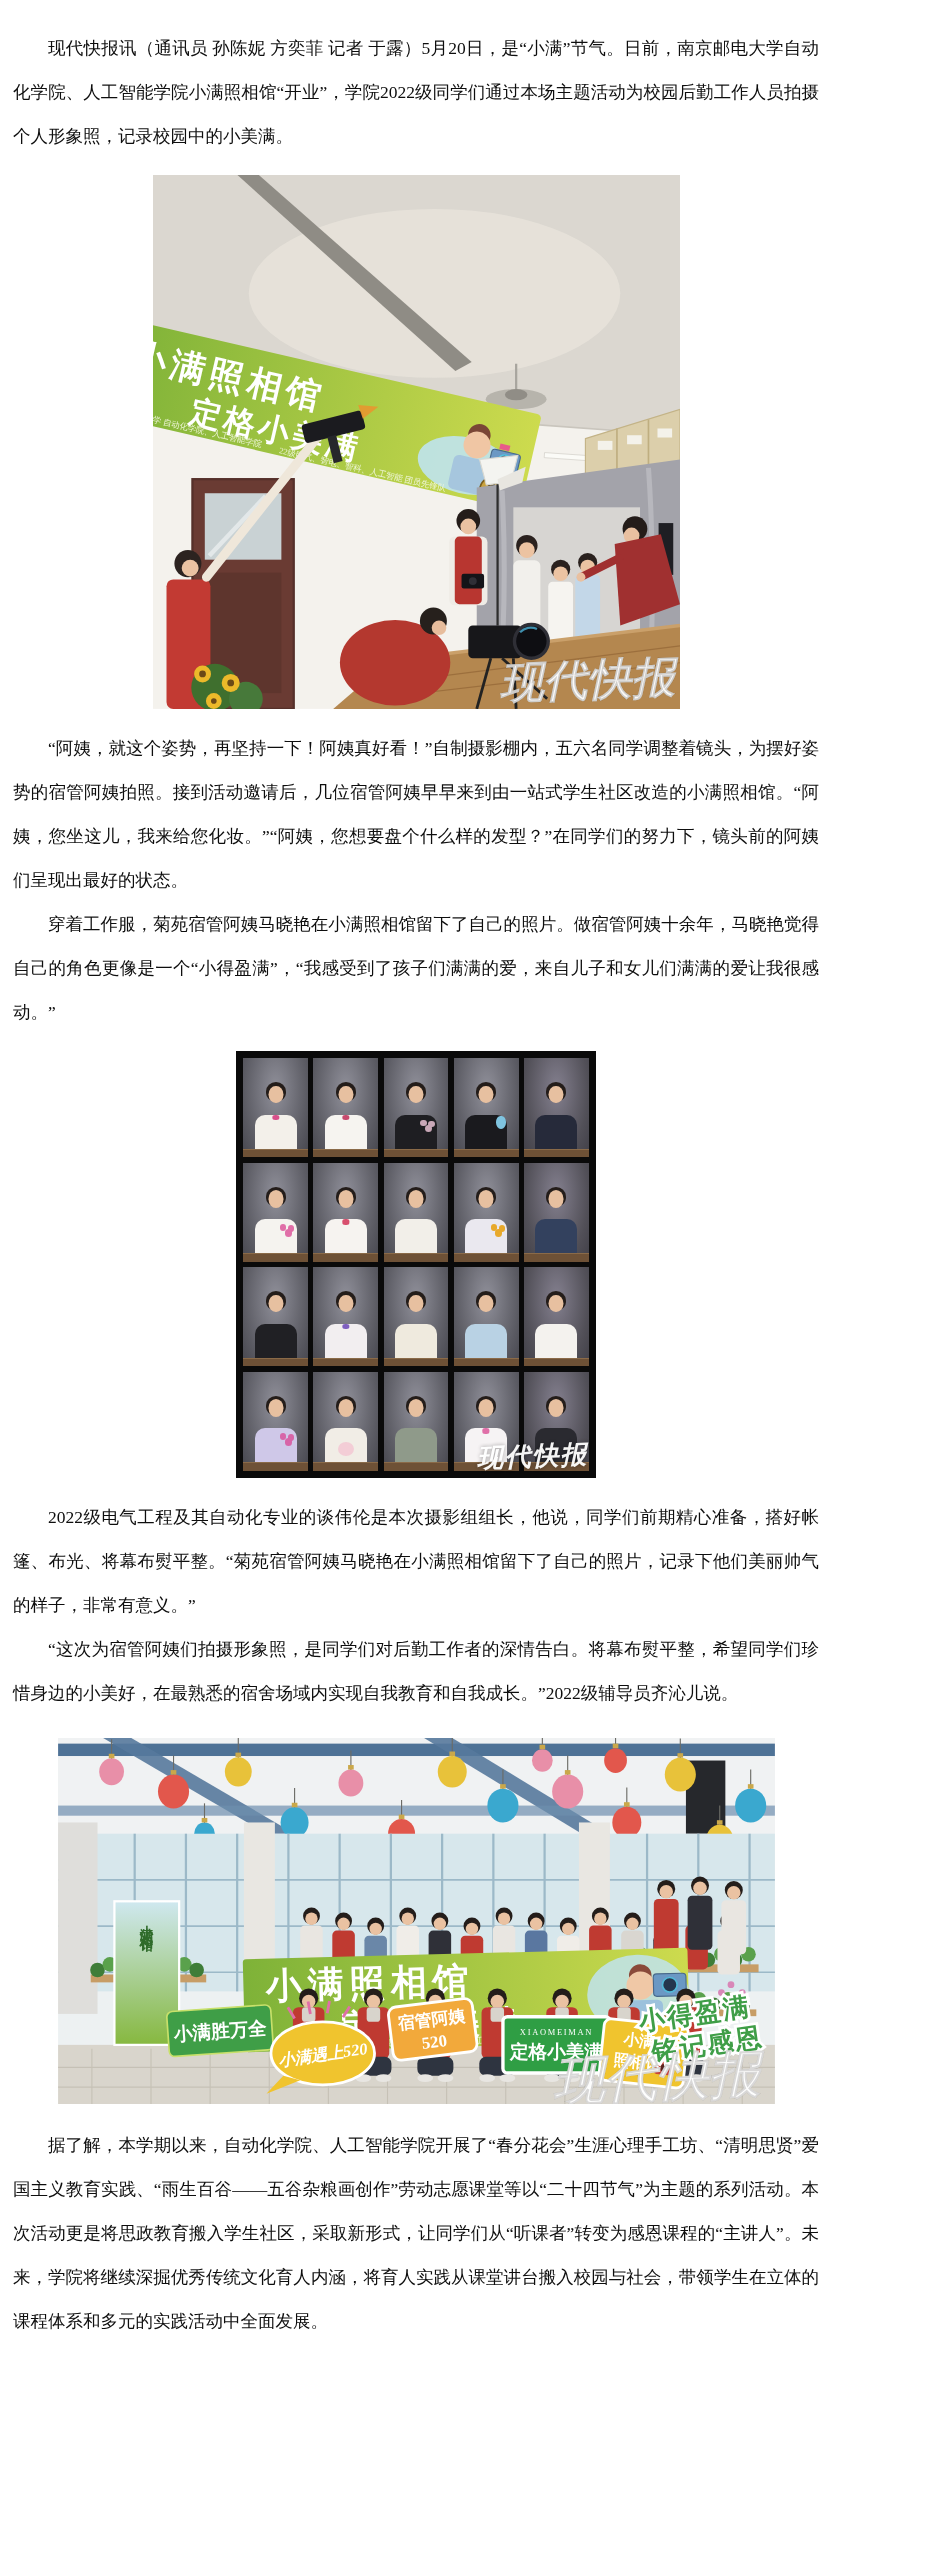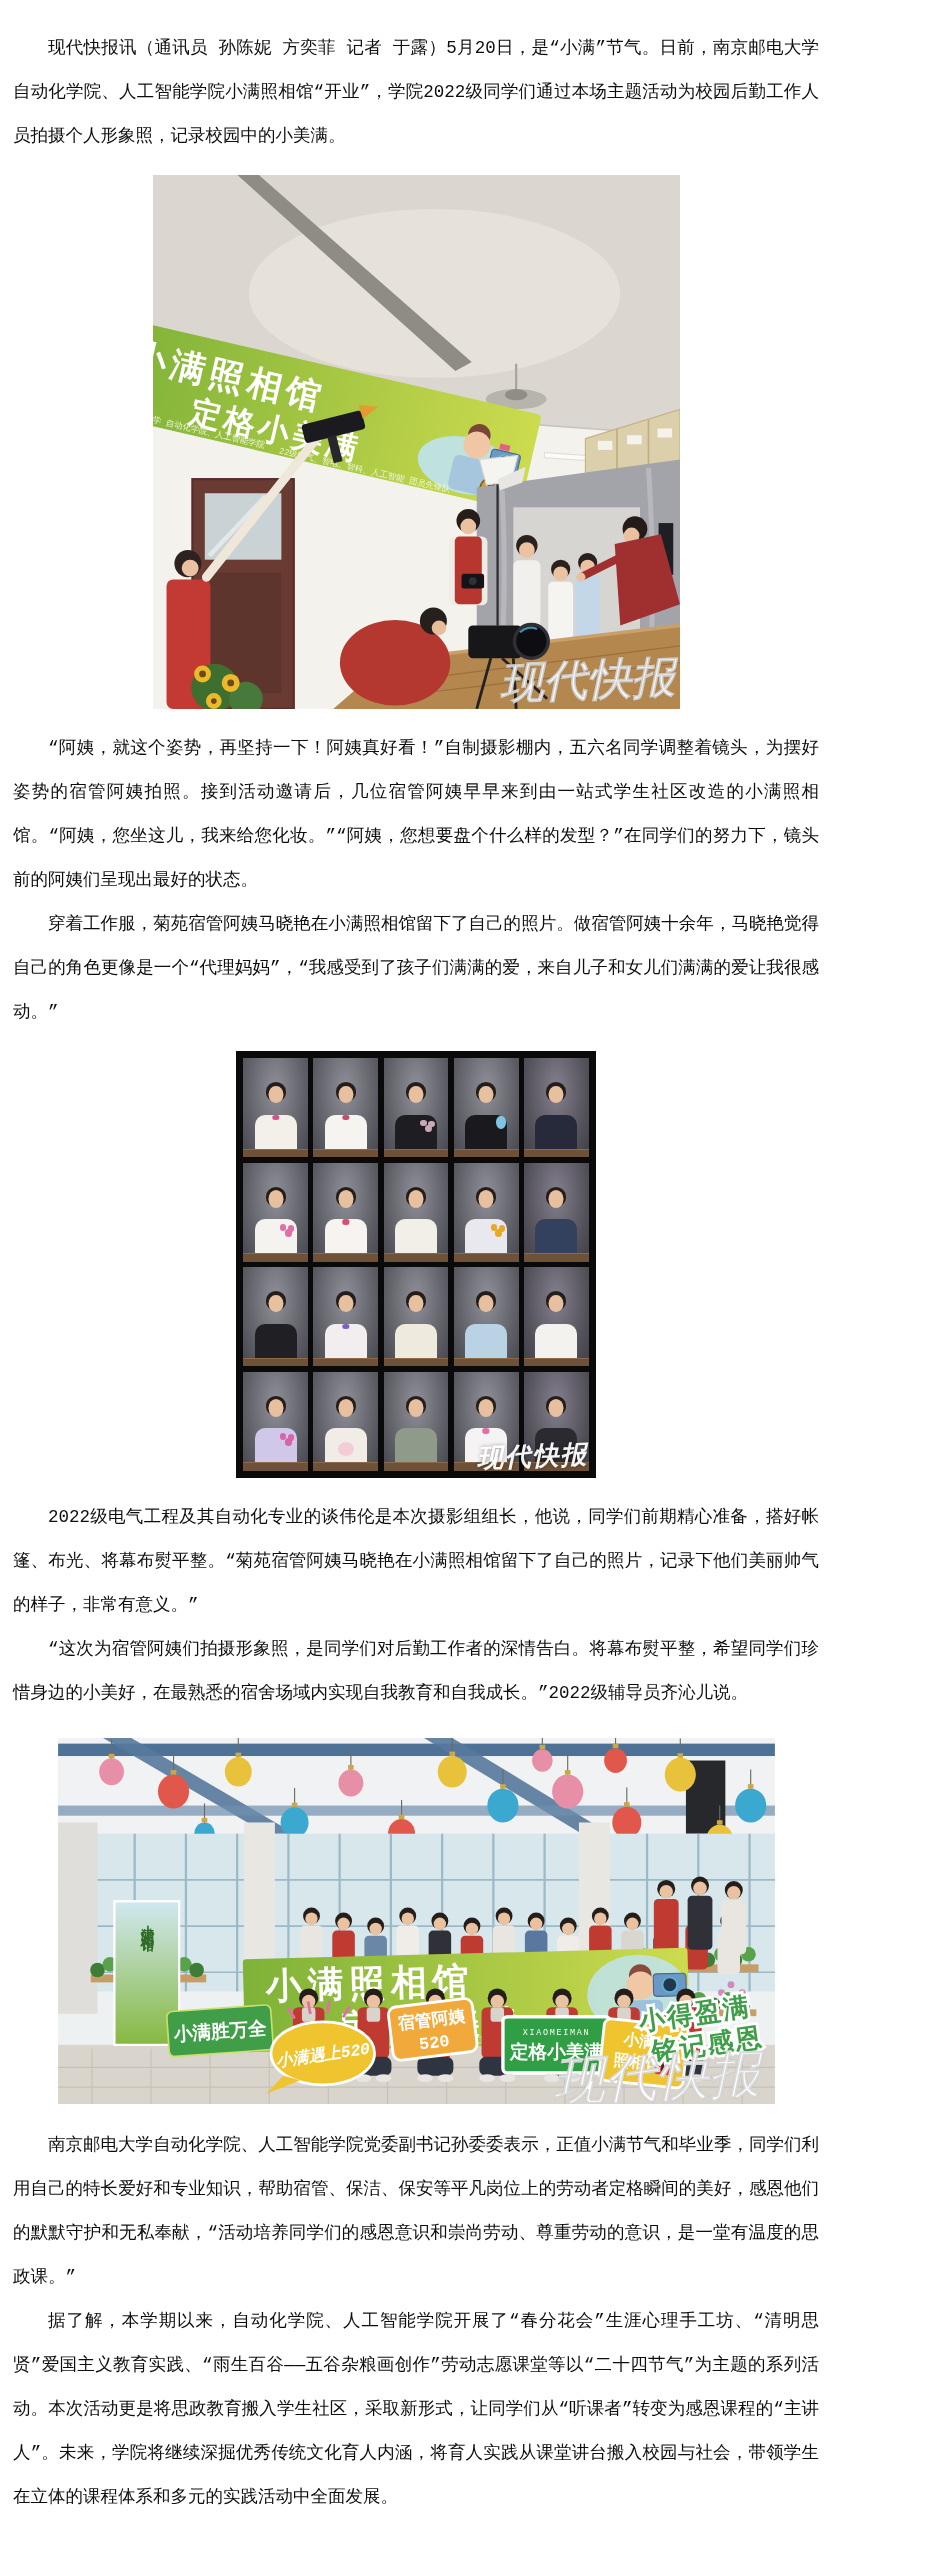--- a/index.html
+++ b/index.html
@@ -1,16 +1,16 @@
 <!DOCTYPE html>
 <html style="font-size:9px"><head>
 <meta charset="utf-8">
 <style>
   html,body{margin:0;padding:0;background:#ffffff;}
-  .page{width:832px;background:#fff;font-family:Liberation Mono, monospace;color:#0e0e0e;padding:26px 0 45px;box-sizing:border-box;}
+  .page{width:832px;background:#fff;font-family:Liberation Serif, serif;color:#0e0e0e;padding:26px 0 45px;box-sizing:border-box;}
   .article p{width:806px;margin:0 auto;font-size:17.5px;line-height:44px;text-align:justify;text-indent:2em;color:#0e0e0e;}
   figure{margin:17px auto;position:relative;padding:0;}
   .fig1{width:527px;height:534px;}
   .fig3{width:717px;height:366px;margin:22.5px auto 19px;}
   svg{display:block;}
   
   .fig2{width:360px;height:427px;background:#0a0a0a;padding:7.3px;box-sizing:border-box;}
   .pg-grid{display:grid;width:100%;height:100%;grid-template-columns:repeat(5,1fr);grid-template-rows:repeat(4,1fr);gap:5.6px;}
   .cell{position:relative;overflow:hidden;background:radial-gradient(ellipse at 50% 32%,#90909a 0%,#5c5c64 68%,#46464e 100%);}
   .cell:nth-child(5n){background:radial-gradient(ellipse at 50% 32%,#84808f 0%,#525058 68%,#403f47 100%);}
@@ -155,21 +155,21 @@
           <circle cx="138" cy="902" r="6" fill="#6b4a17"></circle>
           <circle cx="108" cy="934" r="14" fill="#ecb92a"></circle>
           <circle cx="108" cy="934" r="5" fill="#6b4a17"></circle>
         </g>
 
         <text x="928" y="918" text-anchor="end" font-size="78" font-weight="bold" font-style="italic" fill="#ffffff" opacity="0.96" stroke="rgba(0,0,0,0.18)" stroke-width="1" transform="rotate(-2 928 918)">现代快报</text>
       </svg>
     </figure>
 
     <p>“阿姨，就这个姿势，再坚持一下！阿姨真好看！”自制摄影棚内，五六名同学调整着镜头，为摆好姿势的宿管阿姨拍照。接到活动邀请后，几位宿管阿姨早早来到由一站式学生社区改造的小满照相馆。“阿姨，您坐这儿，我来给您化妆。”“阿姨，您想要盘个什么样的发型？”在同学们的努力下，镜头前的阿姨们呈现出最好的状态。</p>
-    <p>穿着工作服，菊苑宿管阿姨马晓艳在小满照相馆留下了自己的照片。做宿管阿姨十余年，马晓艳觉得自己的角色更像是一个“代理妈妈”，“我感受到了孩子们满满的爱，来自儿子和女儿们满满的爱让我很感动。”</p>
+    <p>穿着工作服，菊苑宿管阿姨马晓艳在小满照相馆留下了自己的照片。做宿管阿姨十余年，马晓艳觉得自己的角色更像是一个“小得盈满”，“我感受到了孩子们满满的爱，来自儿子和女儿们满满的爱让我很感动。”</p>
 
     <figure class="fig2">
       <div class="pg-grid">
           <div class="cell">
             <div class="pg-hair"></div>
             <div class="pg-head"></div>
             <div class="pg-body" style="background: rgb(243, 240, 234);"></div>
             <div class="pg-table"></div>
             <div class="pg-prop bow" style="background: rgb(216, 79, 138); color: rgb(216, 79, 138);"></div>
           </div>
@@ -633,17 +633,16 @@
         </g>
         <g transform="rotate(-8 1135 520)">
           <text x="1135" y="505" font-size="46" font-weight="bold" text-anchor="middle" letter-spacing="4" stroke="#ffffff" stroke-width="10" paint-order="stroke" fill="#3f9e47">小得盈满</text>
           <text x="1150" y="562" font-size="46" font-weight="bold" text-anchor="middle" letter-spacing="4" stroke="#ffffff" stroke-width="10" paint-order="stroke" fill="#3f9e47">铭记感恩</text>
         </g>
 
         <text x="1248" y="628" text-anchor="end" font-size="92" font-weight="bold" font-style="italic" fill="#ffffff" opacity="0.97" stroke="rgba(0,0,0,0.15)" stroke-width="1" transform="rotate(-2 1248 628)">现代快报</text>
       </svg>
     </figure>
 
-    <p>南京邮电大学自动化学院、人工智能学院党委副书记孙委委表示，正值小满节气和毕业季，同学们利用自己的特长爱好和专业知识，帮助宿管、保洁、保安等平凡岗位上的劳动者定格瞬间的美好，感恩他们的默默守护和无私奉献，“活动培养同学们的感恩意识和崇尚劳动、尊重劳动的意识，是一堂有温度的思政课。”</p>
     <p>据了解，本学期以来，自动化学院、人工智能学院开展了“春分花会”生涯心理手工坊、“清明思贤”爱国主义教育实践、“雨生百谷——五谷杂粮画创作”劳动志愿课堂等以“二十四节气”为主题的系列活动。本次活动更是将思政教育搬入学生社区，采取新形式，让同学们从“听课者”转变为感恩课程的“主讲人”。未来，学院将继续深掘优秀传统文化育人内涵，将育人实践从课堂讲台搬入校园与社会，带领学生在立体的课程体系和多元的实践活动中全面发展。</p>
   </div>
 </div>
 
 
 </body></html>

